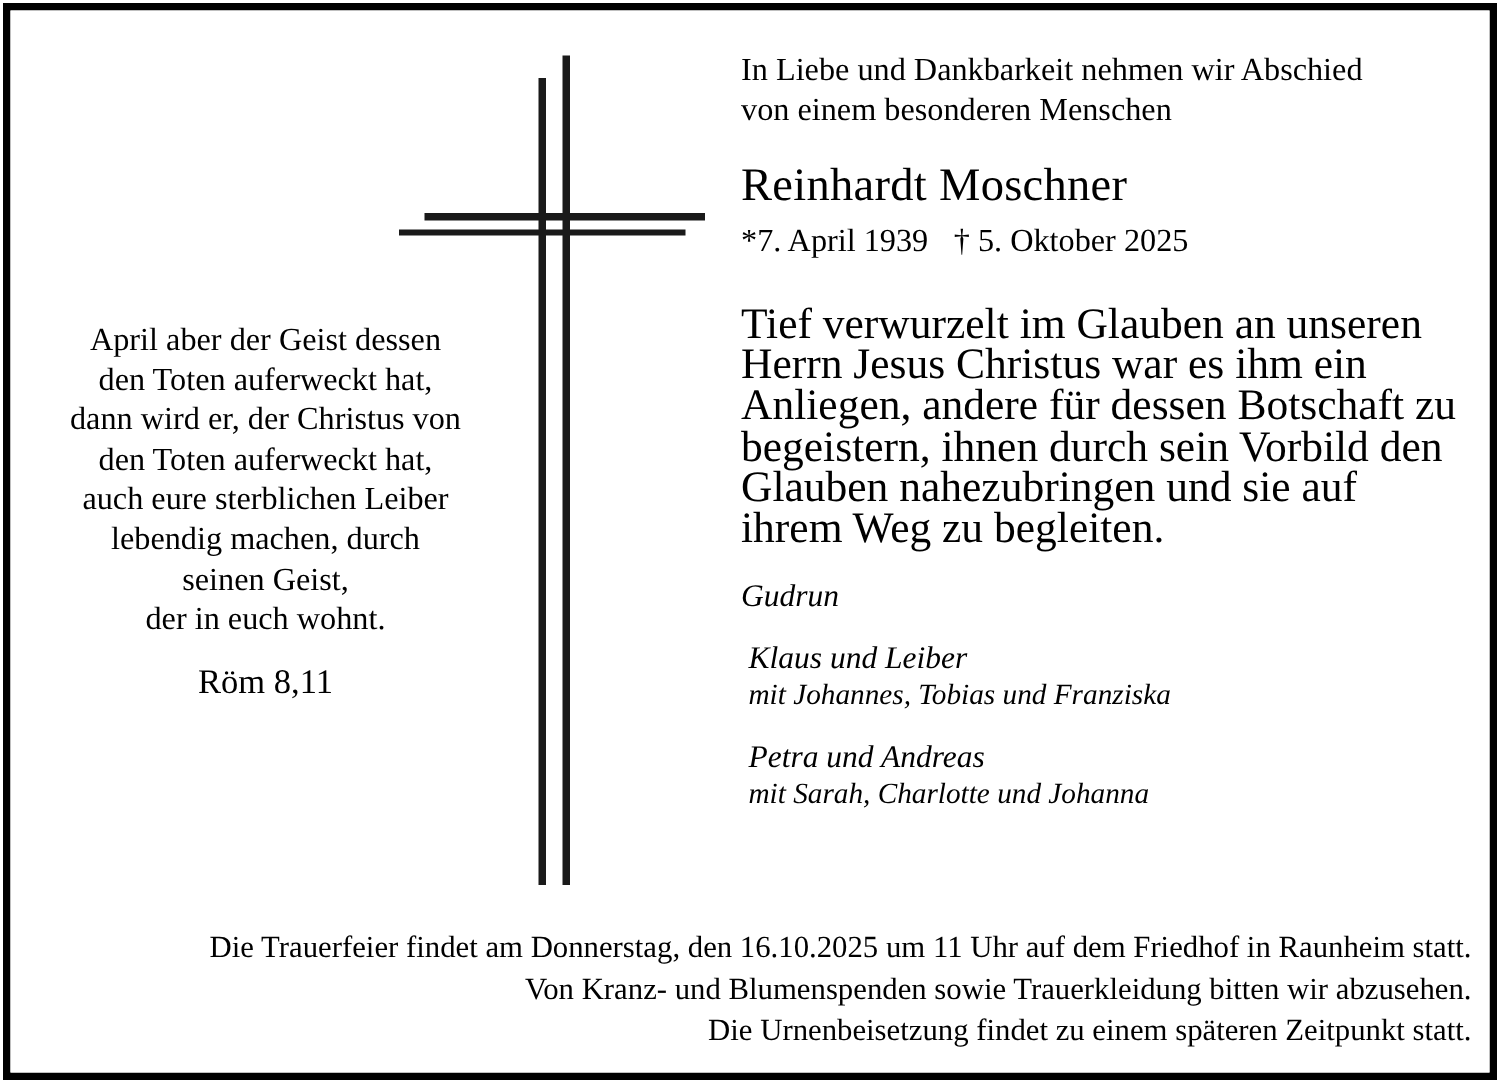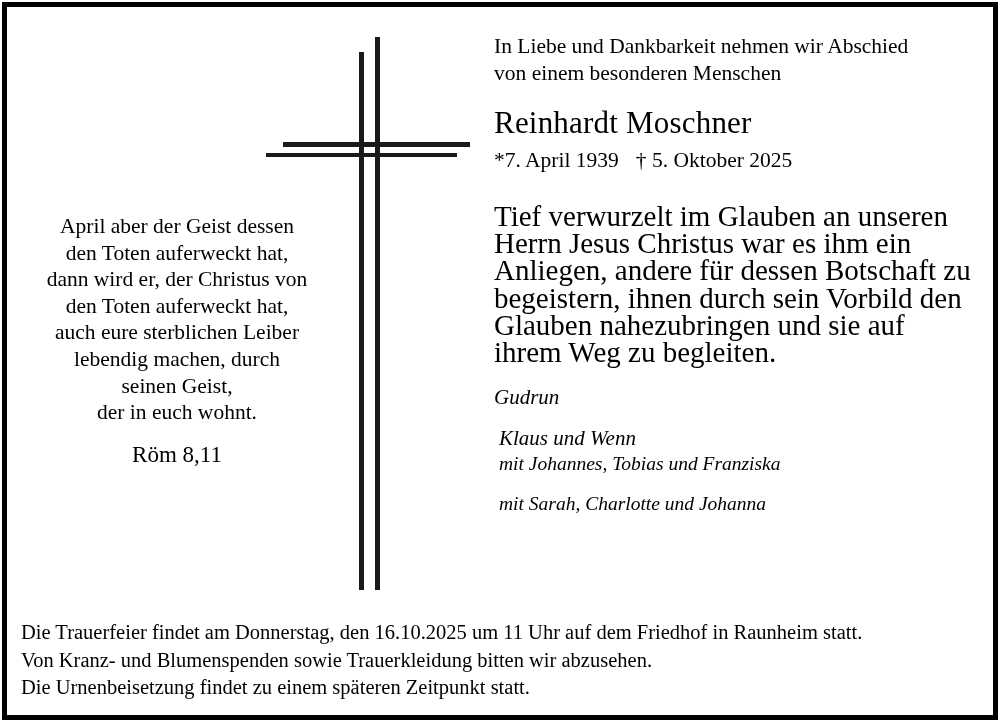--- a/index.html
+++ b/index.html
@@ -146,21 +146,21 @@
   #survivors .survivor-group.indented {
     padding-left: 5px;
   }
 
   
   #footer {
     position: absolute;
     left: 14px;
     top: 612px;
     width: 960px;
-    text-align: left;
+    text-align: right;
   }
   .footer-line {
     font-size: 20.5px;
     line-height: 27.5px;
     white-space: nowrap;
   }
 </style>
 </head>
 <body>
 
@@ -201,24 +201,25 @@
 
       <div id="tribute">
         <p class="tribute-paragraph">Tief verwurzelt im Glauben an unseren Herrn Jesus Christus war es ihm ein Anliegen, andere für dessen Botschaft zu begeistern, ihnen durch sein Vorbild den Glauben nahezubringen und sie auf ihrem Weg zu begleiten.</p>
       </div>
 
       <div id="survivors">
         <div class="survivor-group">
           <div class="survivor-primary">Gudrun</div>
         </div>
         <div class="survivor-group indented">
-          <div class="survivor-primary">Klaus und Wenn</div>
+          <div class="survivor-primary">Klaus und Leiber</div>
           <div class="survivor-secondary">mit Johannes, Tobias und Franziska</div>
         </div>
         <div class="survivor-group indented">
+          <div class="survivor-primary">Petra und Andreas</div>
           <div class="survivor-secondary">mit Sarah, Charlotte und Johanna</div>
         </div>
       </div>
 
     </div>
 
     <div id="footer">
       <div class="footer-line">Die Trauerfeier findet am Donnerstag, den 16.10.2025 um 11 Uhr auf dem Friedhof in Raunheim statt.</div>
       <div class="footer-line">Von Kranz- und Blumenspenden sowie Trauerkleidung bitten wir abzusehen.</div>
       <div class="footer-line">Die Urnenbeisetzung findet zu einem späteren Zeitpunkt statt.</div>

